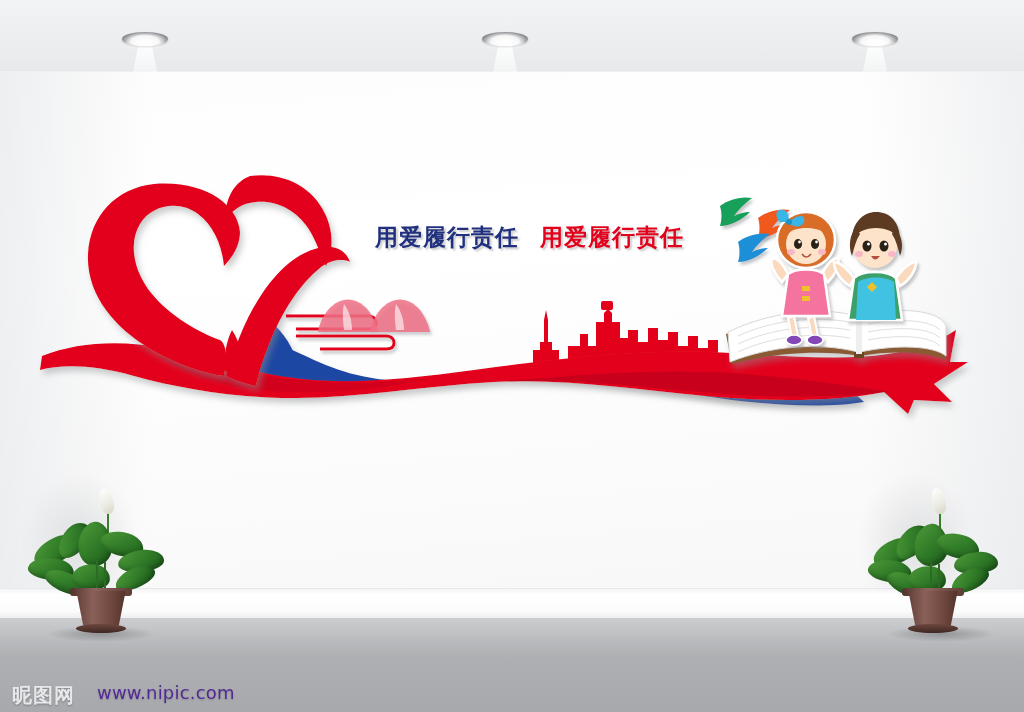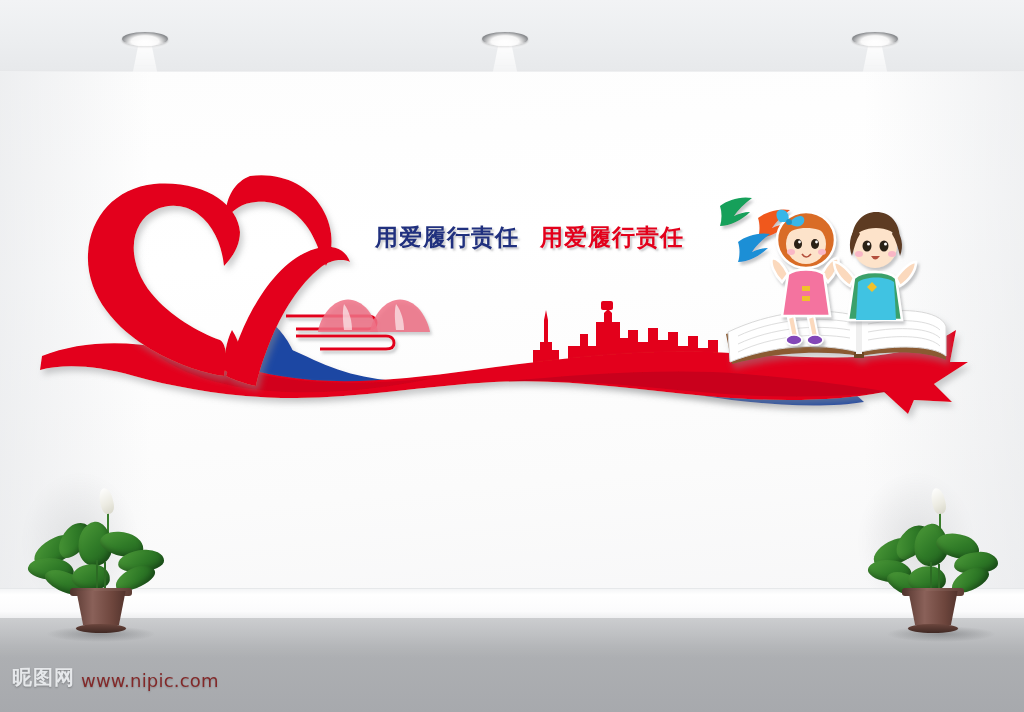--- a/index.html
+++ b/index.html
@@ -128,30 +128,30 @@
   
   .disclaimer{
     position:absolute;left:0;top:628px;width:1024px;text-align:center;
     color:#4c4e51;font-size:13.5px;line-height:23px;
     font-family:"DejaVu Sans","Liberation Sans",sans-serif;
     text-shadow:0 1px 1px rgba(255,255,255,.35);
   }
   .disclaimer .line2{font-size:13.5px;}
 
   .watermark{
-    position:absolute;left:12px;top:664px;display:flex;align-items:flex-end;gap:6px;
+    position:absolute;left:12px;top:682px;display:flex;align-items:flex-start;gap:22px;
     color:#e9eaec;opacity:.92;
   }
   .wm-cn{
     font-size:20px;font-weight:bold;letter-spacing:1px;
     font-family:"DejaVu Sans","Liberation Sans",sans-serif;
     color:#eceef0;text-shadow:0 1px 2px rgba(60,62,65,.45);
   }
   .wm-url{
-    font-size:18px;color:#7f1d1d;letter-spacing:.2px;
+    font-size:18px;color:#4c1d95;letter-spacing:.2px;
     font-family:"DejaVu Sans","Liberation Sans",sans-serif;
     text-shadow:0 1px 2px rgba(60,62,65,.35);
   }
   .idcode{
     position:absolute;right:6px;top:686px;
     background:rgba(150,152,156,.55);color:#f2f3f4;
     font-size:12px;padding:2px 6px;letter-spacing:.2px;
     font-family:"DejaVu Sans","Liberation Sans",sans-serif;
   }
 </style>

